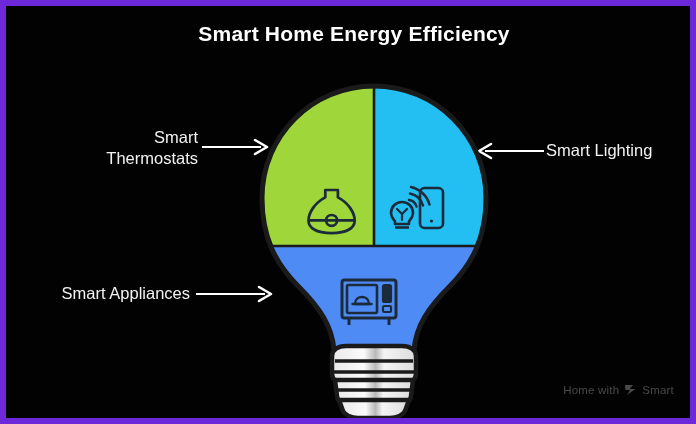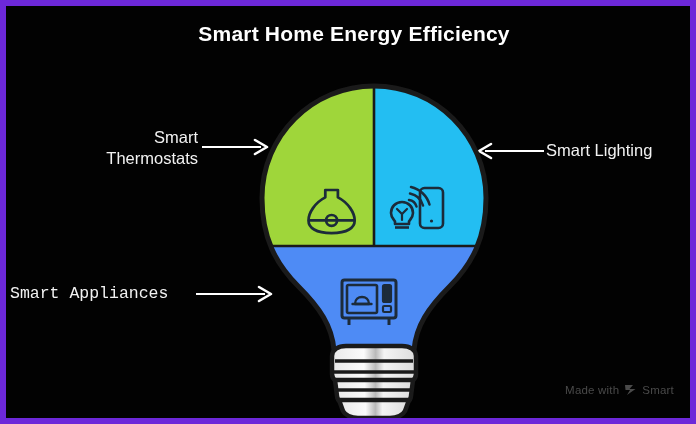--- a/index.html
+++ b/index.html
@@ -51,21 +51,21 @@
   #label-lighting {
     top: 134px;
     left: 540px;
     width: 160px;
     text-align: left;
   }
   #label-appliances {
     top: 277px;
     left: 4px;
     width: 180px;
-    font-family: Liberation Mono, monospace;
+    text-align: right;
   }
   .arrow-svg {
     position: absolute;
   }
   #arrow-thermostats { top: 131px; left: 196px; }
   #arrow-lighting    { top: 135px; left: 468px; }
   #arrow-appliances  { top: 278px; left: 190px; }
 
   #bulb-wrap {
     position: absolute;
@@ -236,21 +236,21 @@
         <rect x="41" y="5" width="8" height="17" rx="1.5" fill="#1c2b3a" stroke="#1c2b3a" stroke-width="2.2"></rect>
         <rect x="41" y="26" width="8" height="6" rx="1.2" fill="none" stroke="#1c2b3a" stroke-width="2.2"></rect>
 
         <line x1="7" y1="38" x2="7" y2="45" stroke="#1c2b3a" stroke-width="3"></line>
         <line x1="47" y1="38" x2="47" y2="45" stroke="#1c2b3a" stroke-width="3"></line>
       </g>
     </svg>
   </div>
 
   <div id="watermark" style="color: rgb(74, 74, 74);">
-    <span>Made with</span>
+    <span>Home with</span>
     <span class="wm-logo">
       <svg width="13" height="13" viewBox="0 0 13 13">
         <path d="M1 2 L9 2 L5.5 6 L11.5 6 L3 12 L6 7 L1.5 7 Z" fill="#4a4a4a"></path>
       </svg>
     </span>
     <span>Smart</span>
   </div>
 
 </div>
 

